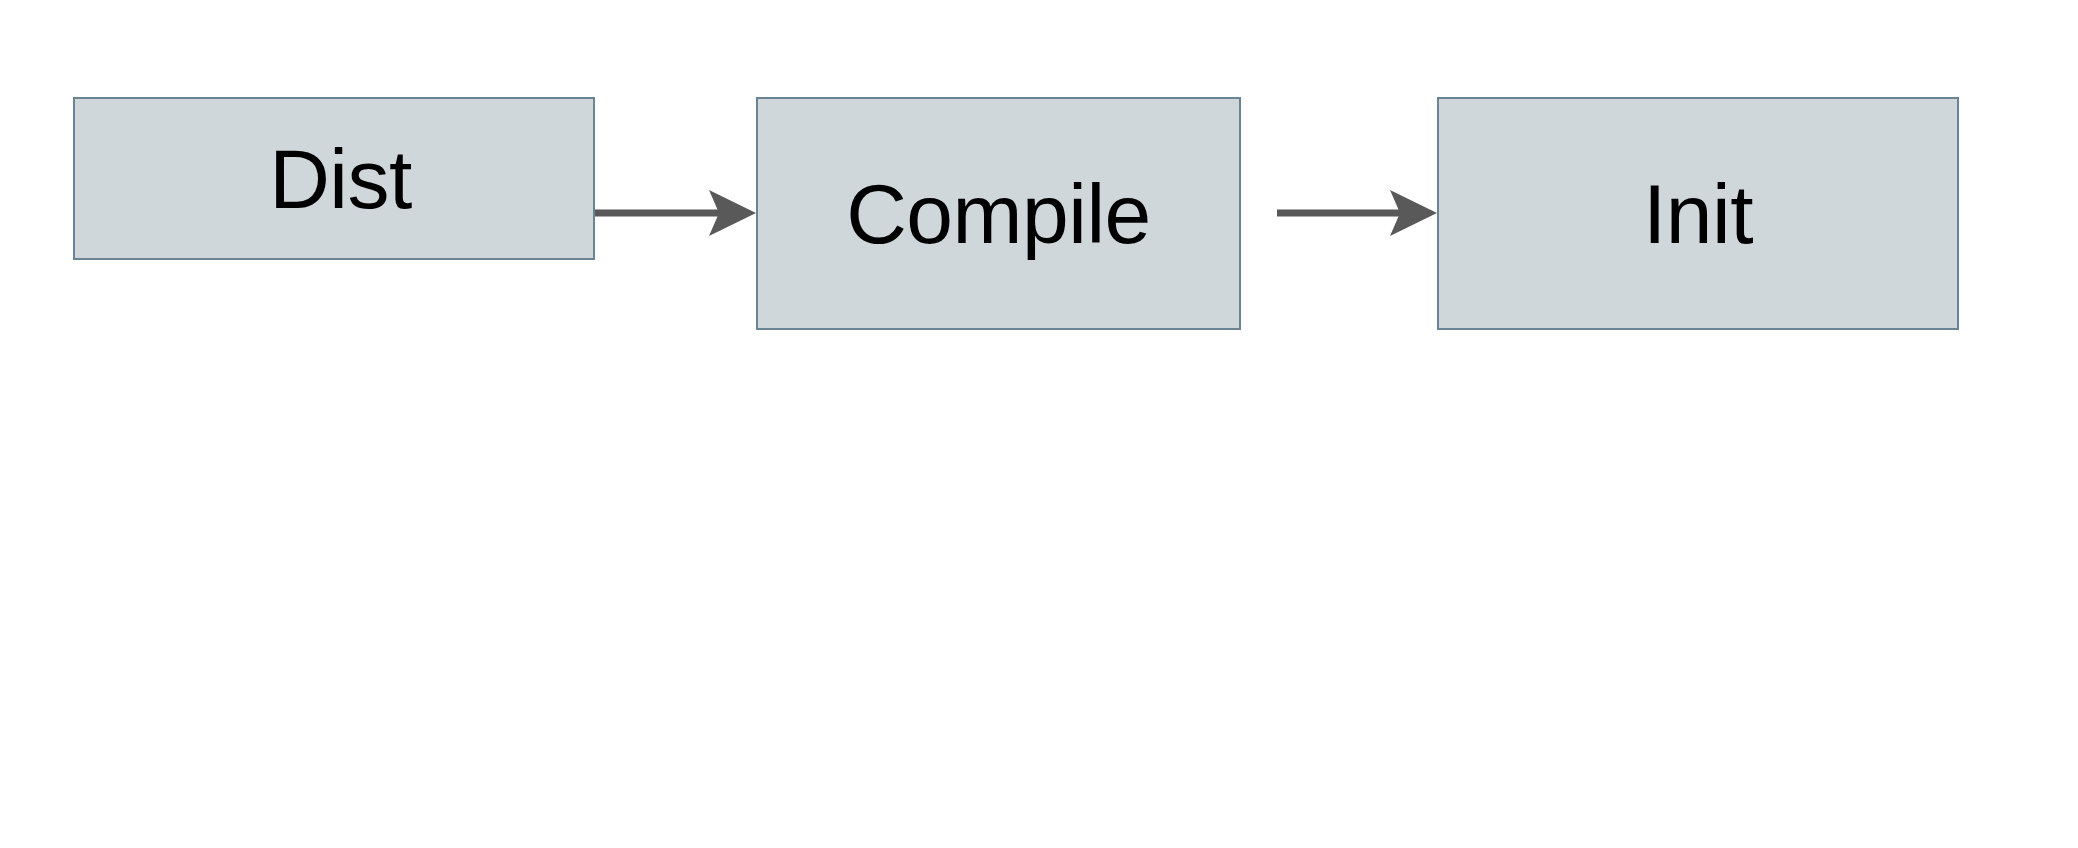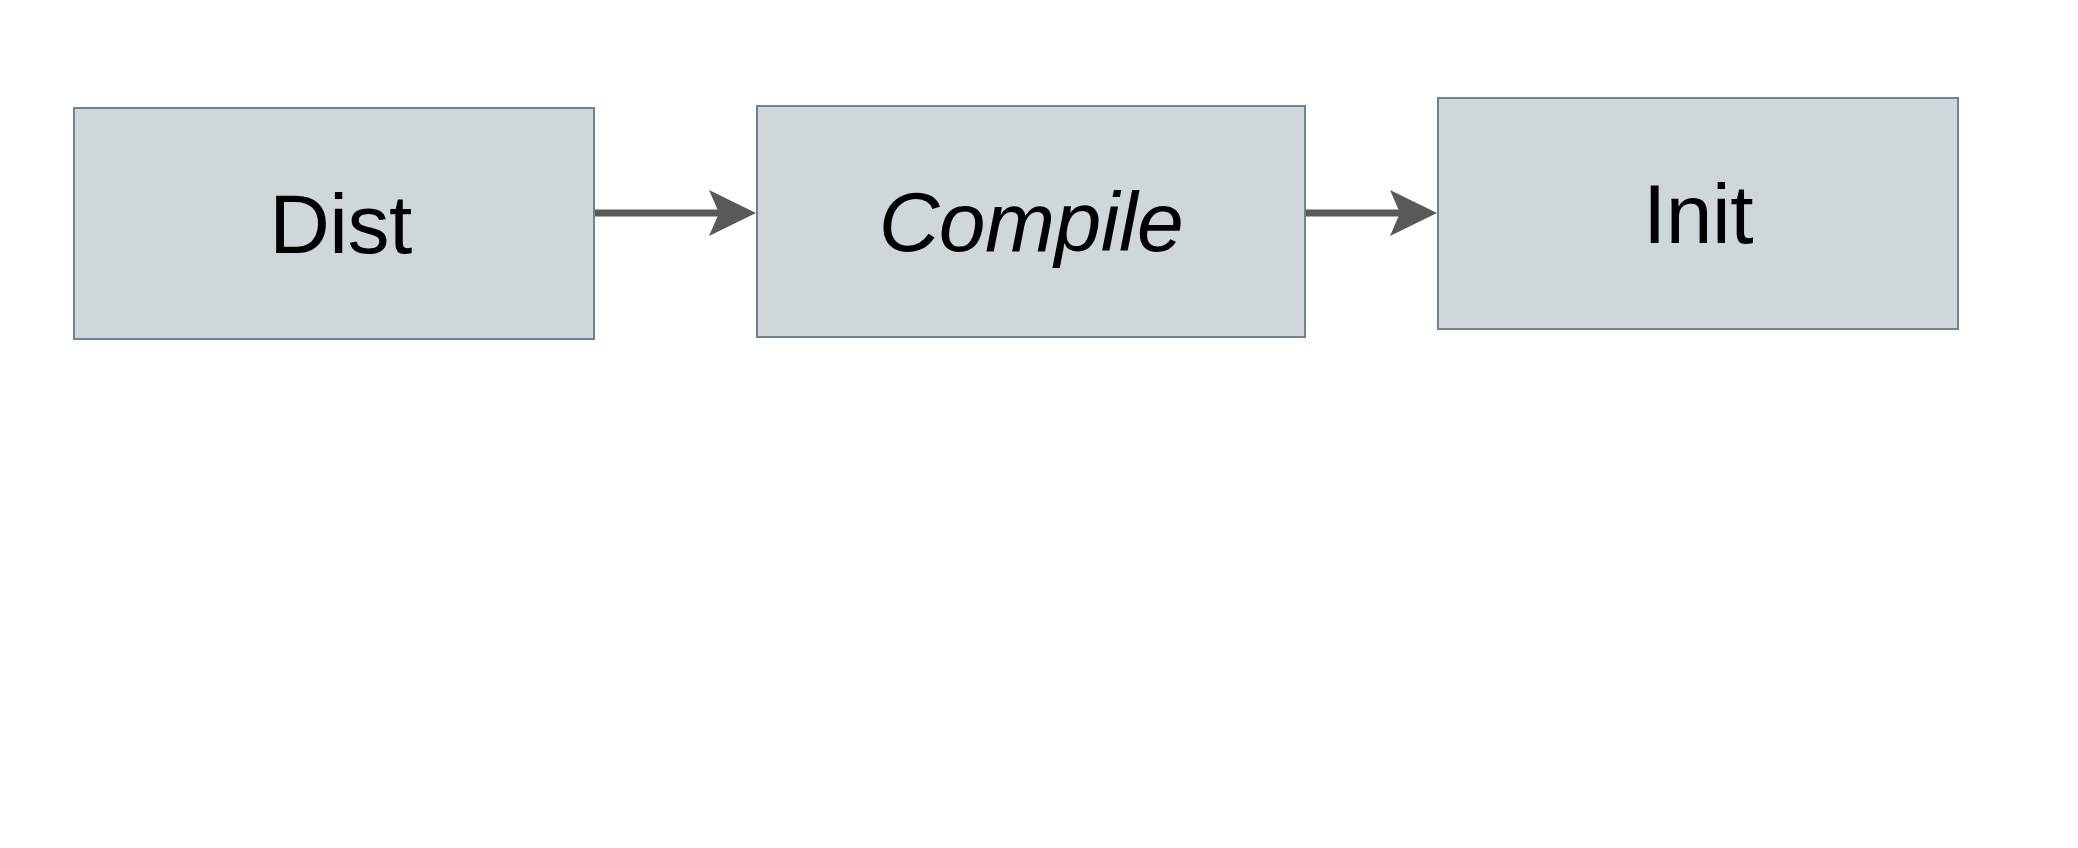--- a/index.html
+++ b/index.html
@@ -59,25 +59,25 @@
     <g>
       <line x1="595" y1="213" x2="722" y2="213" stroke="#595959" stroke-width="7"></line>
       <path d="M 756 213 L 709 190 L 719 213 L 709 236 Z" fill="#595959"></path>
     </g>
     <g>
       <line x1="1277" y1="213" x2="1403" y2="213" stroke="#595959" stroke-width="7"></line>
       <path d="M 1437 213 L 1390 190 L 1400 213 L 1390 236 Z" fill="#595959"></path>
     </g>
   </svg>
 
-  <div class="node" style="left:73px; top:107px; width:522px; height:233px;padding-left:13px;">
+  <div class="node" style="left:73px; top:97px; width:522px; height:163px;padding-left:13px;">
     <span class="node-label">Dist</span>
   </div>
 
-  <div class="node" style="left:756px; top:105px; width:550px; height:233px;font-style:italic;">
+  <div class="node" style="left:756px; top:97px; width:485px; height:233px;">
     <span class="node-label">Compile</span>
   </div>
 
   <div class="node" style="left:1437px; top:97px; width:522px; height:233px;">
     <span class="node-label">Init</span>
   </div>
 
 
   <div class="edge-hit" style="left:595px; top:193px; width:161px;"></div>
   <div class="edge-hit" style="left:1277px; top:193px; width:160px;"></div>

